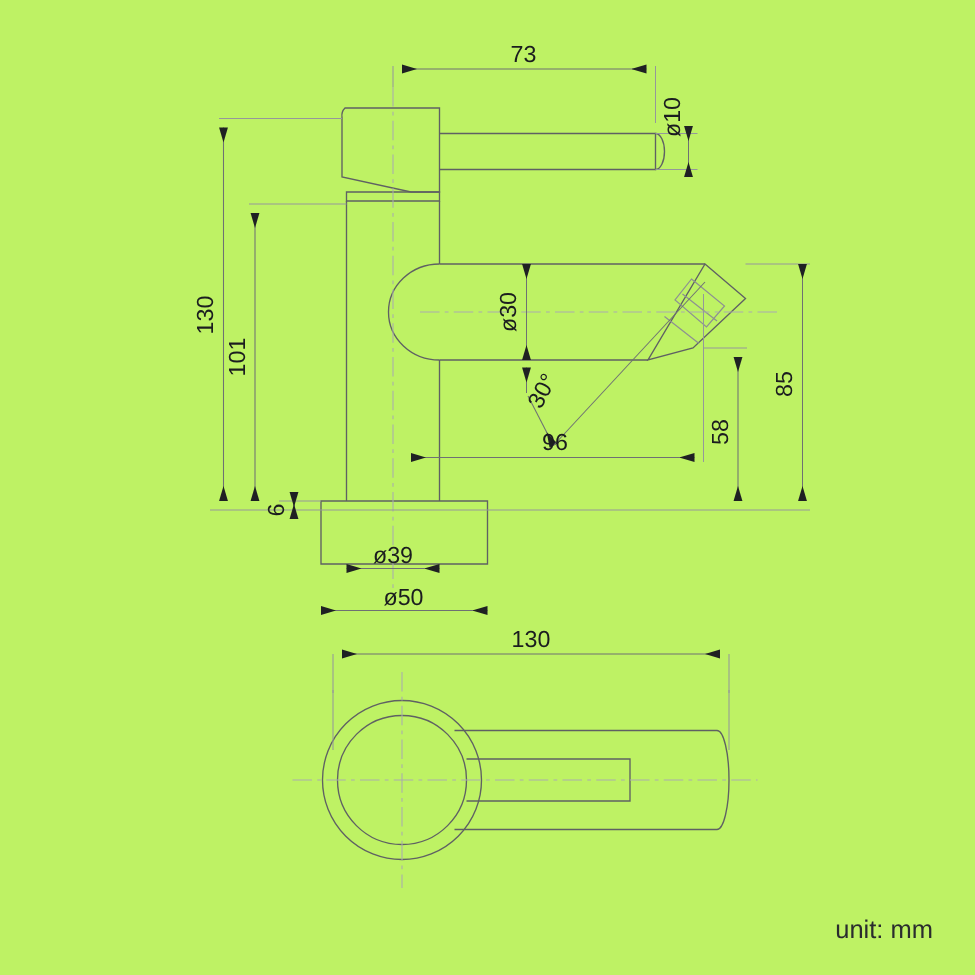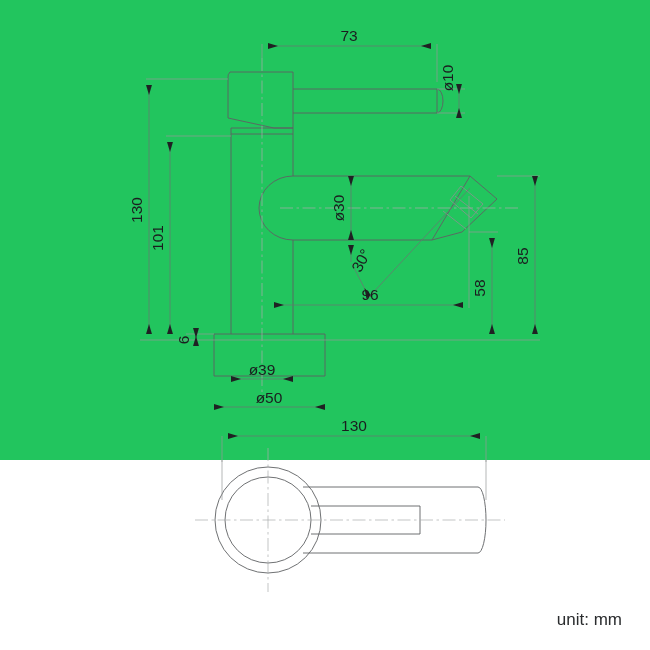--- a/index.html
+++ b/index.html
@@ -11,22 +11,22 @@
   body {
     width: 650px;
     height: 650px;
     overflow: hidden;
     font-family: "Liberation Sans", sans-serif;
     color: #1a1a1a;
   }
   #drawing-root {
     position: relative;
     width: 650px;
-    height: 460px;
-    background: #22c55e;
+    height: 650px;
+    background: #bef264;
   }
   svg#tech-drawing {
     display: block;
     width: 650px;
     height: 650px;
   }
   .obj {
     fill: none;
     stroke: #5f6163;
     stroke-width: 0.9;

